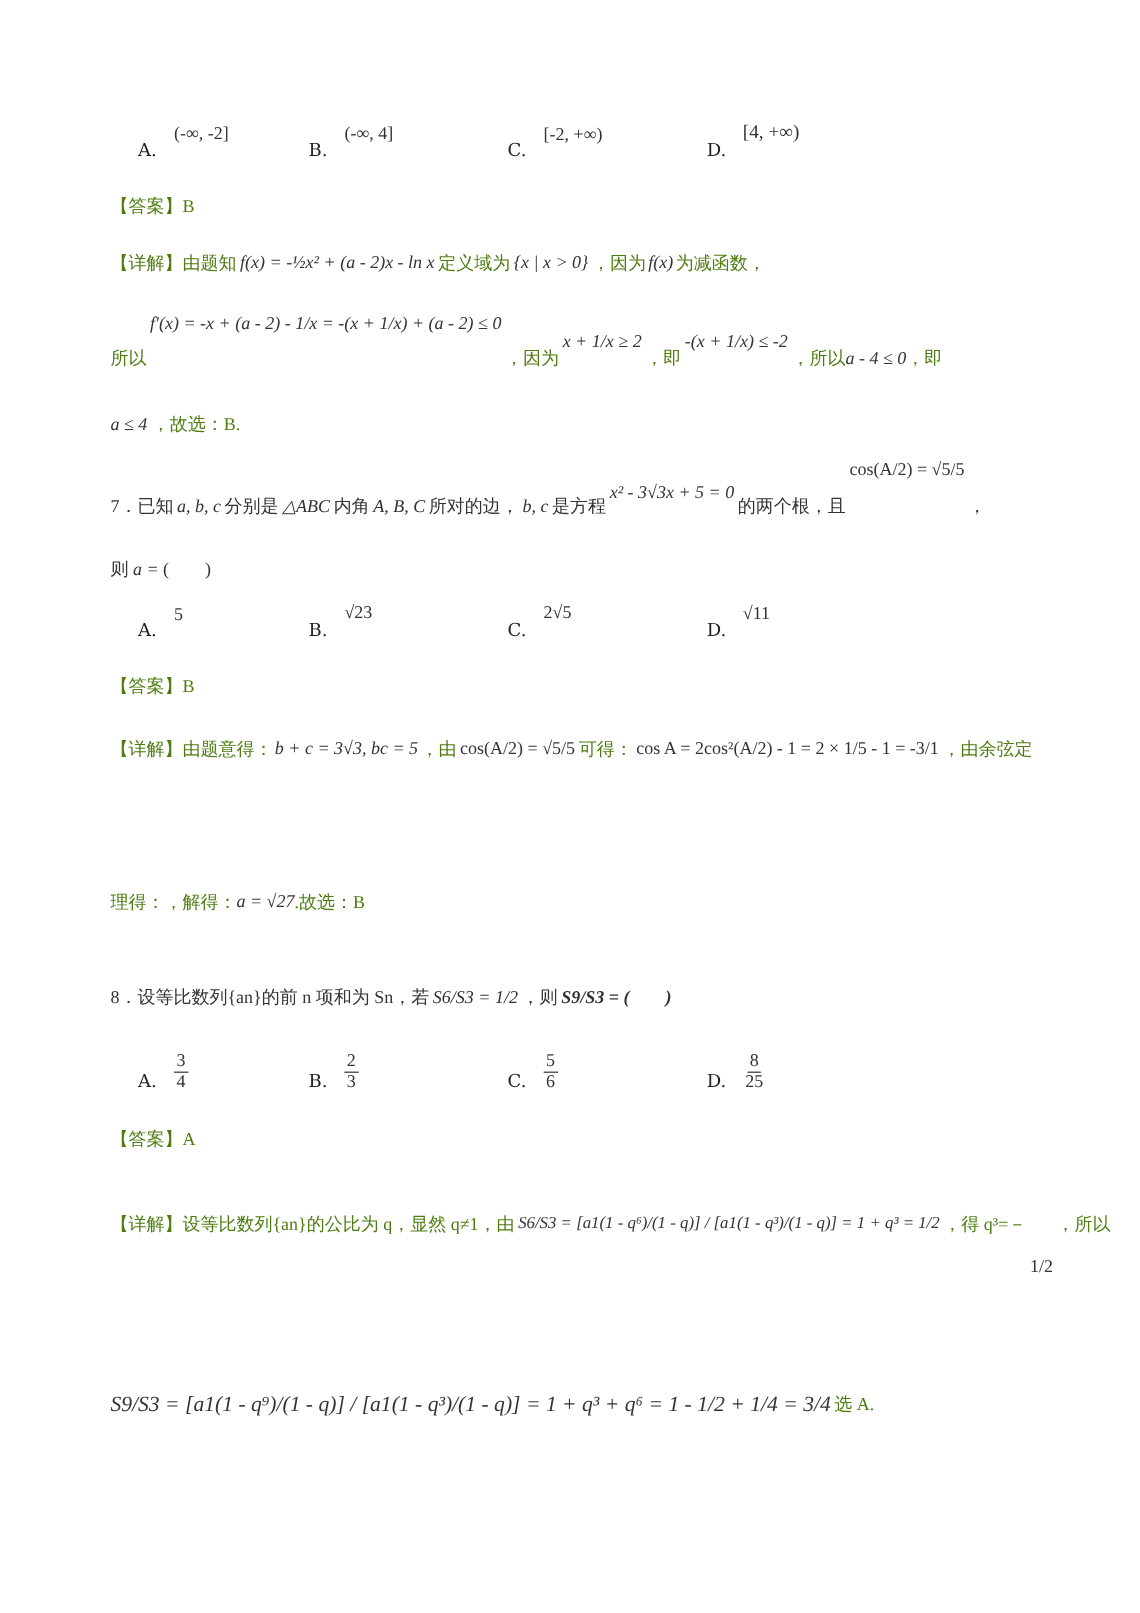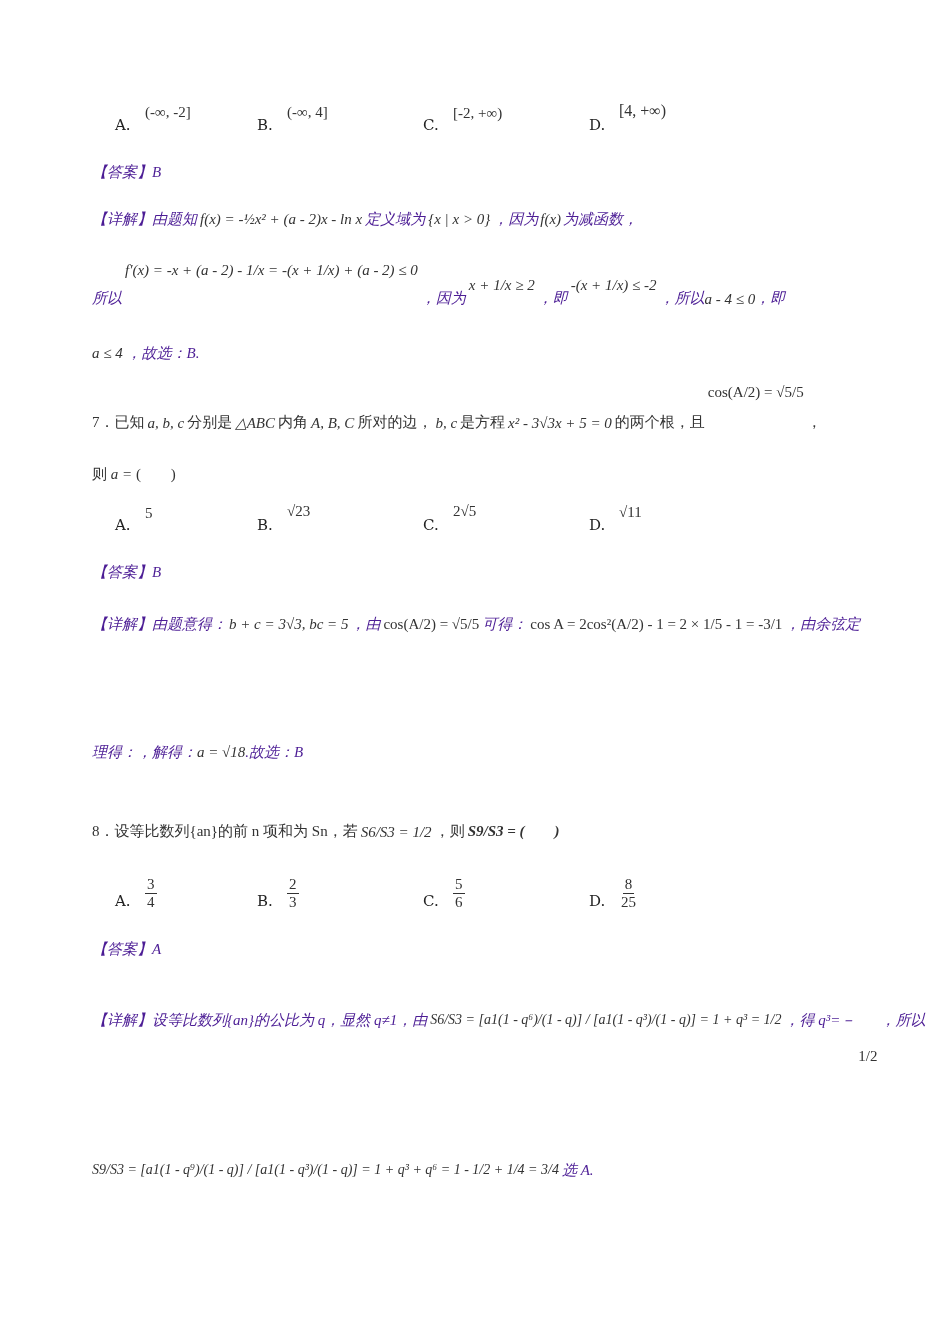--- a/index.html
+++ b/index.html
@@ -1,19 +1,19 @@
 <!DOCTYPE html>
 <html><head>
 <meta charset="utf-8">
 <style>
   html, body { margin: 0; padding: 0; background: #ffffff; }
   body { width: 950px; height: 1344px; position: relative; overflow: hidden;
          font-family: "Liberation Serif", "DejaVu Serif", serif; color: #222; font-size: 15px; }
   .abs { position: absolute; white-space: nowrap; }
-  .red { color: #4c1d95; font-style: italic; }
+  .red { color: #4d7c0f; }
   .blk { color: #333; }
   .math { font-family: "Liberation Serif", serif; color: #333; }
   .it { font-style: italic; }
   .frac { display: inline-flex; flex-direction: column; align-items: center; vertical-align: middle; line-height: 1.1; margin: 0 2px; }
   .frac .num { border-bottom: 1px solid #333; padding: 0 2px; }
   .frac .den { padding: 0 2px; }
   .opt-label { font-family: "DejaVu Serif", serif; font-size: 15px; color: #222; }
   .big { font-size: 16px; }
 </style>
 </head>
@@ -66,21 +66,21 @@
   <span class="blk">7．</span>
   <span class="blk">已知</span>
   <span class="math it" style="margin:0 3px;">a, b, c</span>
   <span class="blk">分别是</span>
   <span class="math it" style="margin:0 3px;">△ABC</span>
   <span class="blk">内角</span>
   <span class="math it" style="margin:0 3px;">A, B, C</span>
   <span class="blk">所对的边，</span>
   <span class="math it" style="margin:0 3px;">b, c</span>
   <span class="blk">是方程</span>
-  <span class="math it" style="margin:0 3px;text-align:right;">x² - 3√3x + 5 = 0</span>
+  <span class="math it" style="margin:12px 3px;text-align:right;">x² - 3√3x + 5 = 0</span>
   <span class="blk">的两个根，且</span>
   <span class="math" style="margin:0 3px;align-self:flex-start;">cos(A/2) = √5/5</span>
   <span class="blk">，</span>
 </div>
 
 <div class="abs" style="top:465px;left:92px;">
   <span class="blk">则</span>
   <span class="math it">a =</span>
   <span class="blk">(　　)</span>
 </div>
@@ -107,21 +107,21 @@
   <span class="red">，由</span>
   <span class="math" style="margin:0 3px;">cos(A/2) = √5/5</span>
   <span class="red">可得：</span>
   <span class="math" style="margin:0 3px;">cos A = 2cos²(A/2) - 1 = 2 × 1/5 - 1 = -3/1</span>
   <span class="red">，由余弦定</span>
 </div>
 
 <div class="abs" style="top:728px;left:92px;height:48px;display:flex;align-items:center;">
   <span class="red">理得：</span>
   <span class="red">，解得：</span>
-  <span class="math it">a = √18</span>
+  <span class="math it">a = √27</span>
   <span class="red">.故选：B</span>
 </div>
 
 <div class="abs" style="top:793px;left:92px;height:48px;display:flex;align-items:flex-end;">
   <span class="blk">8．</span>
   <span class="blk">设等比数列{an}的前 n 项和为 Sn，若</span>
   <span class="math it" style="margin:0 3px;">S6/S3 = 1/2</span>
   <span class="blk">，则</span>
   <span class="math it" style="margin:0 3px;font-weight:bold;">S9/S3 = (　　)</span>
 </div>
@@ -156,15 +156,15 @@
 <div class="abs" style="top:975px;left:92px;height:90px;display:flex;align-items:center;">
   <span class="red">【详解】</span>
   <span class="red">设等比数列{an}的公比为 q，显然 q≠1，由</span>
   <span class="math it" style="margin:0 3px;font-size:14px;">S6/S3 = [a1(1 - q⁶)/(1 - q)] / [a1(1 - q³)/(1 - q)] = 1 + q³ = 1/2</span>
   <span class="red">，得 q³=－</span>
   <span class="math" style="margin:0 3px;align-self:flex-end;">1/2</span>
   <span class="red">，所以</span>
 </div>
 
 <div class="abs" style="top:1125px;left:92px;height:90px;display:flex;align-items:center;">
-  <span class="math it" style="margin-right:3px;font-size:14px;">S9/S3 = [a1(1 - q⁹)/(1 - q)] / [a1(1 - q³)/(1 - q)] = 1 + q³ + q⁶ = 1 - 1/2 + 1/4 = 3/4</span>
+  <span class="math it" style="margin-right:3px;font-size:18px;">S9/S3 = [a1(1 - q⁹)/(1 - q)] / [a1(1 - q³)/(1 - q)] = 1 + q³ + q⁶ = 1 - 1/2 + 1/4 = 3/4</span>
   <span class="red">选 A.</span>
 </div>
 
 </body></html>

